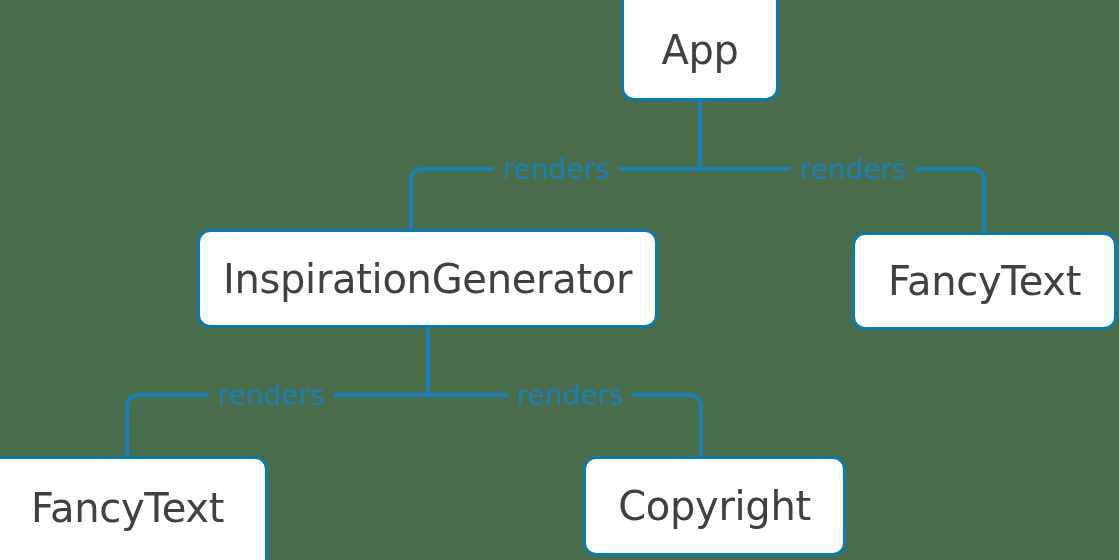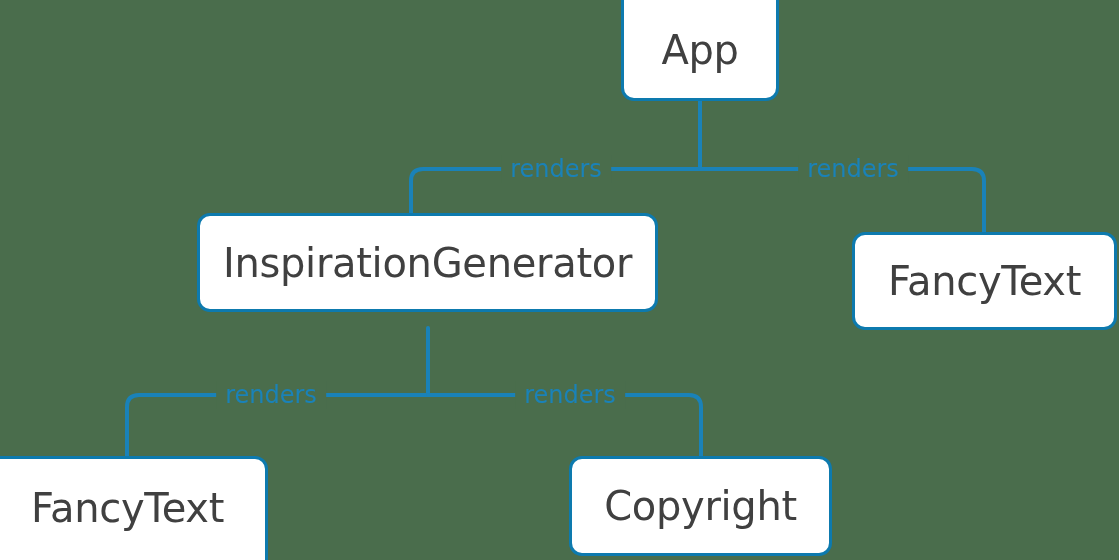--- a/index.html
+++ b/index.html
@@ -38,37 +38,37 @@
     color: #404040;
     font-family: "DejaVu Sans", sans-serif;
     font-weight: 400;
     white-space: nowrap;
     letter-spacing: -0.3px;
   }
   
   #node-app          { left: 621px; top: -14px;  width: 158px; height: 115px; }
   #node-app .node-label { font-size: 40px; padding-top: 12px; }
 
-  #node-inspiration  { left: 197px; top: 213px; width: 461px; height: 99px; }
+  #node-inspiration  { left: 197px; top: 229px; width: 461px; height: 99px; }
   #node-inspiration .node-label { font-size: 40px; }
 
   #node-fancytext-right { left: 852px; top: 232px; width: 265px; height: 98px; }
   #node-fancytext-right .node-label { font-size: 40px; }
 
   #node-fancytext-left  { left: -13px; top: 456px; width: 281px; height: 117px; }
   #node-fancytext-left .node-label { font-size: 40px; padding-bottom: 14px; }
 
-  #node-copyright    { left: 569px; top: 456px; width: 263px; height: 100px; }
+  #node-copyright    { left: 583px; top: 456px; width: 263px; height: 100px; }
   #node-copyright .node-label { font-size: 40px; }
 
   .edge-label {
     position: absolute;
     color: #1a82b8;
     font-family: "DejaVu Sans", sans-serif;
-    font-size: 24px;
+    font-size: 28px;
     font-weight: 400;
     white-space: nowrap;
     background: #4a6d4c;
     padding: 0 9px;
     z-index: 3;
     transform: translate(-50%, -50%);
   }
   #edge-label-app-inspiration  { left: 556px; top: 169px; }
   #edge-label-app-fancytext    { left: 853px; top: 169px; }
   #edge-label-ig-fancytext     { left: 271px; top: 395px; }

